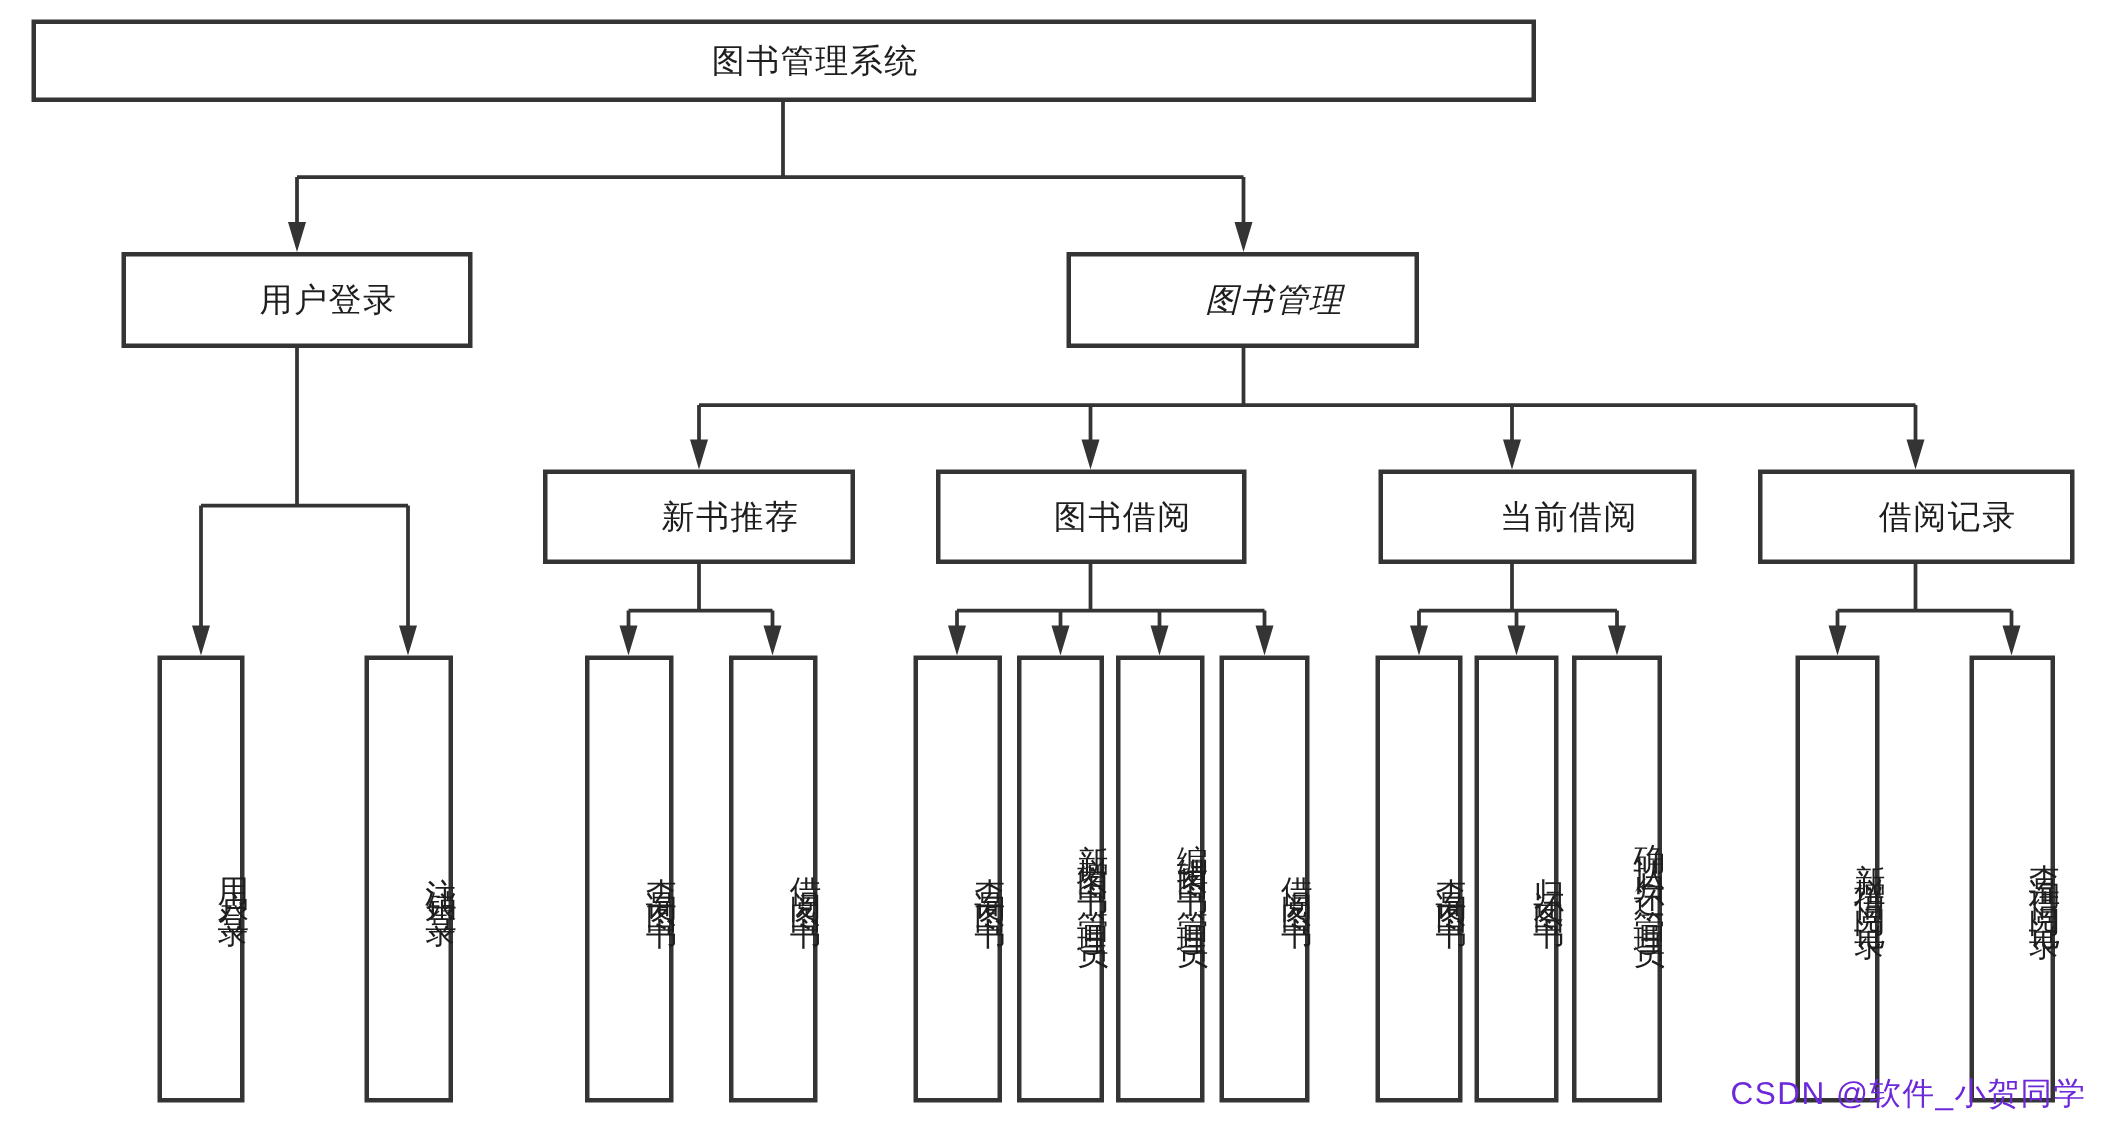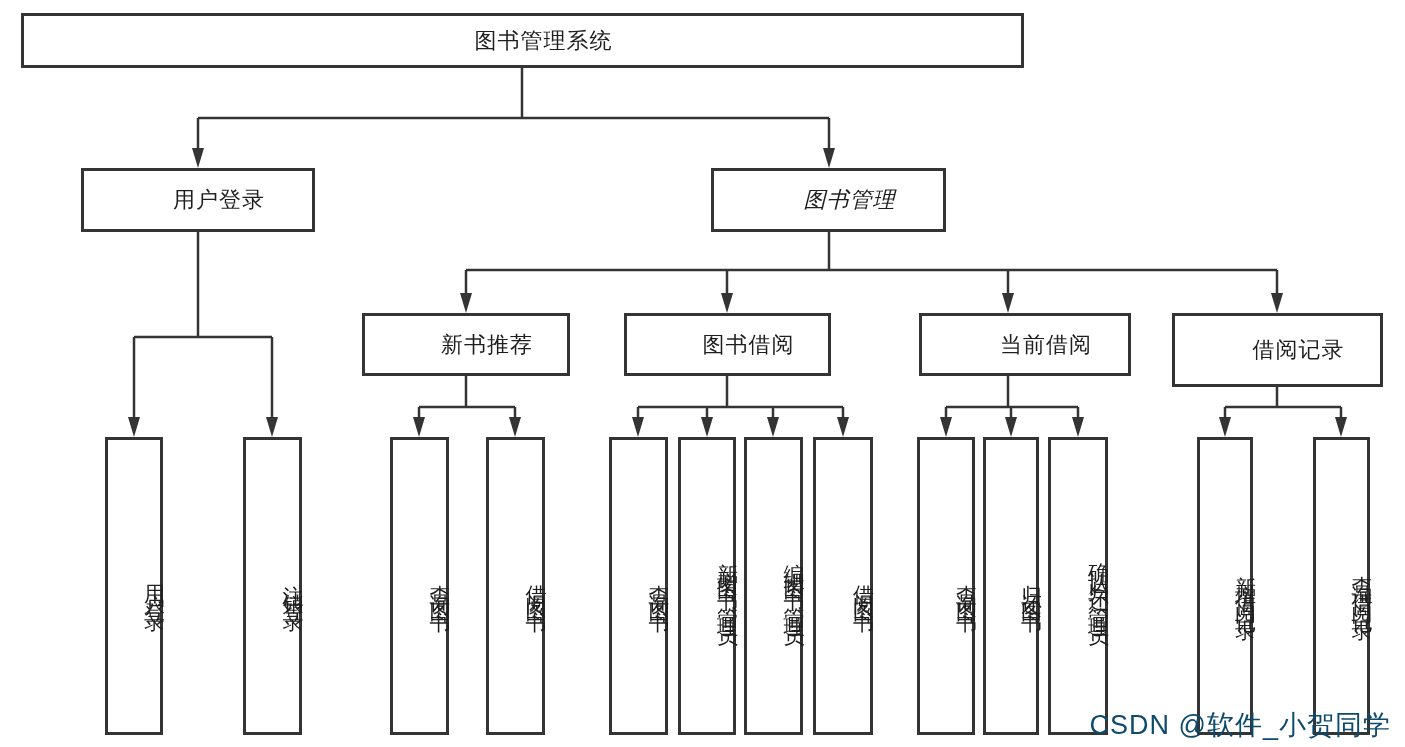--- a/index.html
+++ b/index.html
@@ -18,39 +18,39 @@
     writing-mode:vertical-rl;text-orientation:mixed;
     font-size:21px;letter-spacing:9px;line-height:1;white-space:nowrap;
   }
   
   .n-root{left:21px;top:13px;width:1003px;height:55px;}
   .n-user-login{left:81px;top:168px;width:234px;height:64px;}
   .n-book-mgmt{left:711px;top:168px;width:235px;height:64px;font-style:italic;}
   .n-new-rec{left:362px;top:313px;width:208px;height:63px;}
   .n-book-borrow{left:624px;top:313px;width:207px;height:63px;font-family:Liberation Serif, serif;}
   .n-cur-borrow{left:903px;top:313px;width:212px;height:63px;margin-left:16px;}
-  .n-borrow-rec{left:1172px;top:313px;width:211px;height:74px;}
+  .n-borrow-rec{left:1172px;top:313px;width:211px;height:63px;}
   
   .leaf{top:437px;height:298px;}
   .l1{left:105px;width:58px;}
   .l2{left:243px;width:59px;}
   .l3{left:390px;width:59px;}
   .l4{left:486px;width:59px;}
   .l5{left:609px;width:59px;}
   .l6{left:678px;width:58px;}
   .l7{left:744px;width:59px;}
   .l8{left:813px;width:60px;}
   .l9{left:917px;width:58px;}
   .l10{left:983px;width:56px;}
   .l11{left:1048px;width:60px;}
   .l12{left:1197px;width:56px;}
   .l13{left:1313px;width:57px;}
   #watermark{
     position:absolute;right:14px;bottom:4px;z-index:10;pointer-events:none;
-    font-size:27px;color:#0c4a6e;letter-spacing:1px;white-space:nowrap;
+    font-size:21px;color:#6d28d9;letter-spacing:1px;white-space:nowrap;
   }
 </style>
 </head>
 <body>
 
 <div id="canvas">
 
   <svg id="wires" viewBox="0 0 1405 747" xmlns="http://www.w3.org/2000/svg">
     <path fill="none" stroke="#343434" stroke-width="2.5" d="
       M522 68 V119

